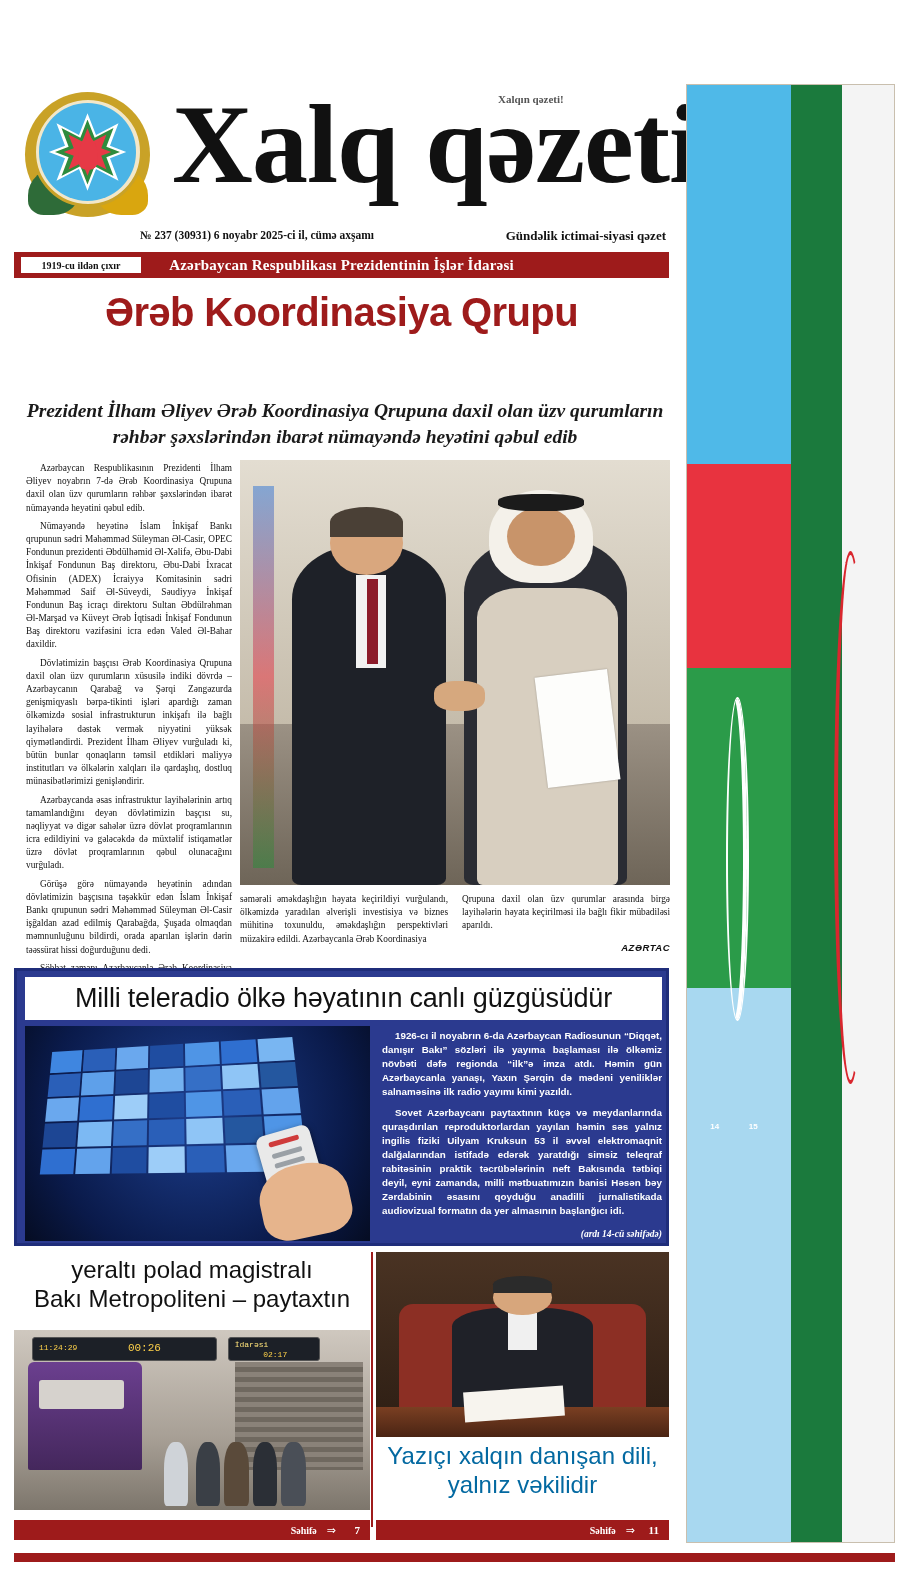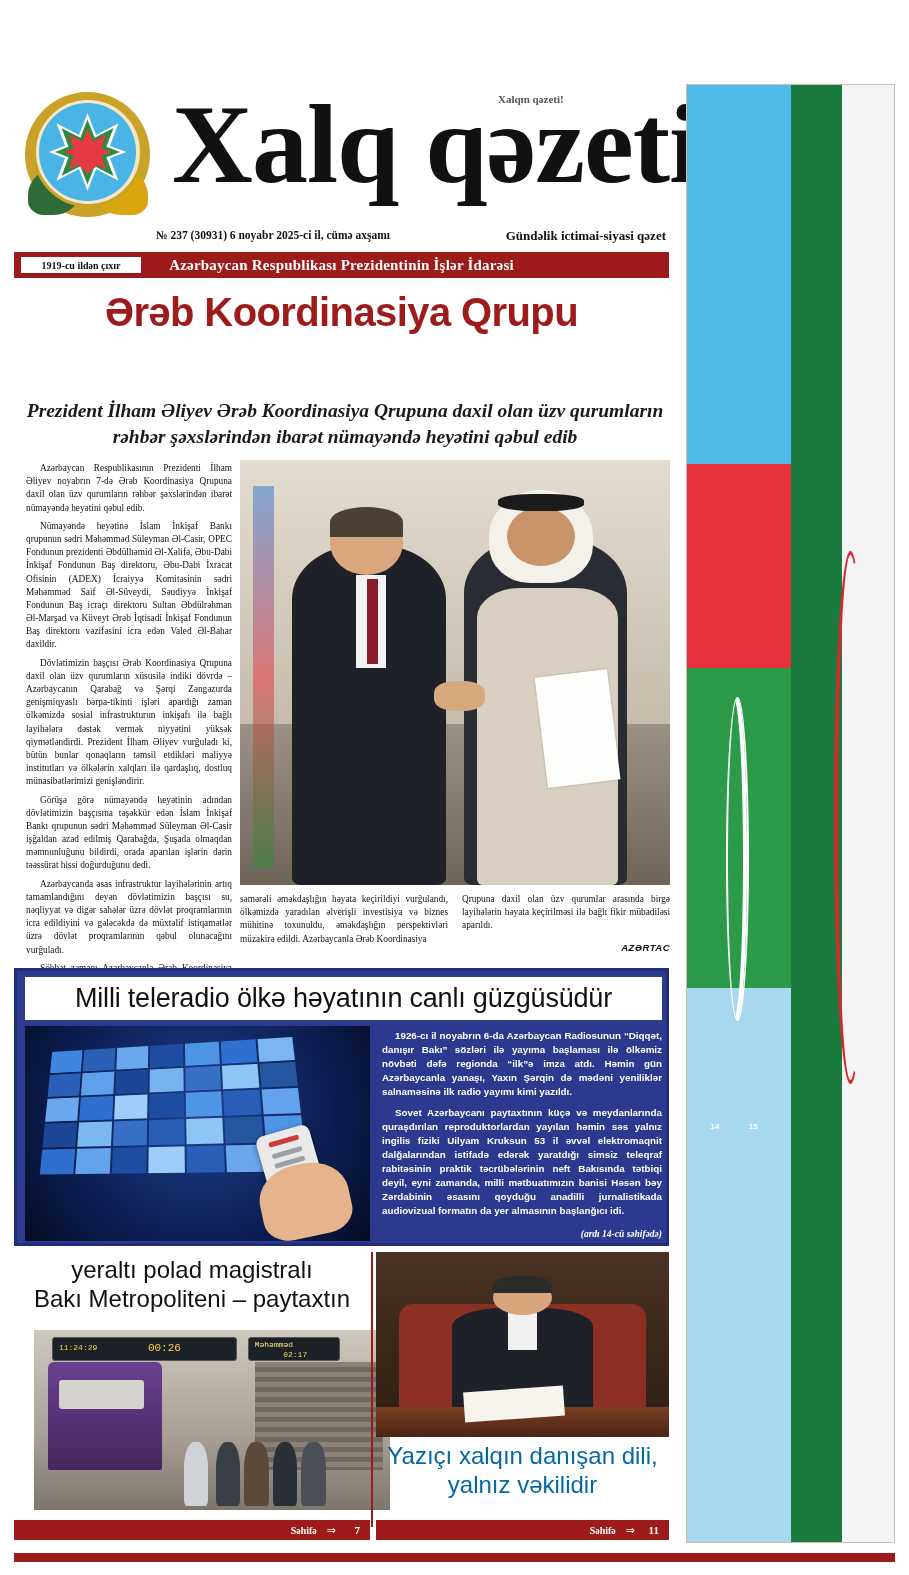--- a/index.html
+++ b/index.html
@@ -22,21 +22,21 @@
     white-space: nowrap;
   }
   .slogan {
     position: absolute; left: 498px; top: 93px;
     font-family: "Liberation Serif", serif; font-weight: bold;
     font-size: 11px; color: #555;
   }
   .issue-line {
     position: absolute; left: 140px; top: 229px;
     font-family: "Liberation Serif", serif; font-weight: bold;
-    font-size: 11.5px; color: #111; margin-left: 16px;
+    font-size: 11.5px; color: #111;
   }
   .daily-label {
     position: absolute; right: 243px; top: 228px;
     font-family: "Liberation Serif", serif; font-weight: bold;
     font-size: 13px; color: #111; text-align: right;
   }
 
   
   .red-banner {
     position: absolute; left: 14px; top: 252px; width: 655px; height: 26px;
@@ -126,21 +126,21 @@
 
   
   .metro-block { position: absolute; left: 14px; top: 1252px; width: 356px; height: 290px; }
   .metro-head {
     width: 100%; text-align: center; padding-top: 4px;
     font-family: "Liberation Sans", sans-serif; font-size: 24px;
     line-height: 1.2; color: #111;
   }
   .metro-photo {
     position: absolute; left: 0; top: 78px; width: 356px; height: 180px;
-    overflow: hidden; background: #737373; margin-left: 20px;
+    overflow: hidden; background: #737373;
   }
 
   
   .writer-block { position: absolute; left: 376px; top: 1252px; width: 293px; height: 290px; }
   .writer-photo {
     position: absolute; left: 0; top: 0; width: 293px; height: 185px;
     overflow: hidden; background: #6b4a35;
   }
   .writer-head {
     position: absolute; left: 0; top: 190px; width: 293px; text-align: center;
@@ -396,22 +396,22 @@
 
   <div class="lead-headline">
     <div>Ərəb Koordinasiya Qrupu</div>
   </div>
   <div class="lead-sub">Prezident İlham Əliyev Ərəb Koordinasiya Qrupuna daxil olan üzv qurumların rəhbər şəxslərindən ibarət nümayəndə heyətini qəbul edib</div>
 
   <div class="lead-col-left">
     <p>Azərbaycan Respublikasının Prezidenti İlham Əliyev noyabrın 7-də Ərəb Koordinasiya Qrupuna daxil olan üzv qurumların rəhbər şəxslərindən ibarət nümayəndə heyətini qəbul edib.</p>
     <p>Nümayəndə heyətinə İslam İnkişaf Bankı qrupunun sədri Məhəmməd Süleyman Əl-Casir, OPEC Fondunun prezidenti Əbdülhəmid Əl-Xəlifə, Əbu-Dabi İnkişaf Fondunun Baş direktoru, Əbu-Dabi İxracat Ofisinin (ADEX) İcraiyyə Komitəsinin sədri Məhəmməd Saif Əl-Süveydi, Səudiyyə İnkişaf Fondunun Baş icraçı direktoru Sultan Əbdülrəhman Əl-Marşad və Küveyt Ərəb İqtisadi İnkişaf Fondunun Baş direktoru vəzifəsini icra edən Valed Əl-Bahar daxildir.</p>
     <p>Dövlətimizin başçısı Ərəb Koordinasiya Qrupuna daxil olan üzv qurumların xüsusilə indiki dövrdə – Azərbaycanın Qarabağ və Şərqi Zəngəzurda genişmiqyaslı bərpa-tikinti işləri apardığı zaman ölkəmizdə sosial infrastrukturun inkişafı ilə bağlı layihələrə dəstək vermək niyyətini yüksək qiymətləndirdi. Prezident İlham Əliyev vurğuladı ki, bütün bunlar qonaqların təmsil etdikləri maliyyə institutları və ölkələrin xalqları ilə qardaşlıq, dostluq münasibətlərimizi genişləndirir.</p>
+    <p>Azərbaycanda əsas infrastruktur layihələrinin artıq tamamlandığını deyən dövlətimizin başçısı su, nəqliyyat və digər sahələr üzrə dövlət proqramlarının icra edildiyini və gələcəkdə də müxtəlif istiqamətlər üzrə dövlət proqramlarının qəbul olunacağını vurğuladı.</p>
     <p>Görüşə görə nümayəndə heyətinin adından dövlətimizin başçısına təşəkkür edən İslam İnkişaf Bankı qrupunun sədri Məhəmməd Süleyman Əl-Casir işğaldan azad edilmiş Qarabağda, Şuşada olmaqdan məmnunluğunu bildirdi, orada aparılan işlərin dərin təəssürat hissi doğurduğunu dedi.</p>
-    <p>Azərbaycanda əsas infrastruktur layihələrinin artıq tamamlandığını deyən dövlətimizin başçısı su, nəqliyyat və digər sahələr üzrə dövlət proqramlarının icra edildiyini və gələcəkdə də müxtəlif istiqamətlər üzrə dövlət proqramlarının qəbul olunacağını vurğuladı.</p>
     <p>Söhbət zamanı Azərbaycanla Ərəb Koordinasiya Qrupuna daxil olan üzv qurumlar arasında uğurlu və</p>
   </div>
 
   <div class="lead-photo">
     <div class="art">
       <div class="lp-bg"></div>
       <div class="lp-wall"></div>
       <div class="lp-floor"></div>
       <div class="lp-flagpole"></div>
       <div class="lp-m1"></div>
@@ -511,21 +511,21 @@
     <div class="metro-photo">
       <div class="art">
         <div class="mt-bg"></div>
         <div class="mt-stairs"></div>
         <div class="mt-train"></div>
         <div class="mt-win"></div>
         <div class="mt-sign"></div>
         <div class="mt-sign2"></div>
         <div class="mt-txt" style="left:7%;top:7%;">11:24:29</div>
         <div class="mt-txt" style="left:32%;top:6.5%;font-size:11px;">00:26</div>
-        <div class="mt-txt" style="left:62%;top:5.5%;color:#ffe37a;">Məhəmməd</div>
+        <div class="mt-txt" style="left:62%;top:5.5%;color:#ffe37a;">İdarəsi</div>
         <div class="mt-txt" style="left:70%;top:11%;">02:17</div>
         <div class="mt-p" style="left:42%;background:#cfd3d8;"></div>
         <div class="mt-p" style="left:51%;background:#3a3f46;"></div>
         <div class="mt-p" style="left:59%;background:#5a4a3a;"></div>
         <div class="mt-p" style="left:67%;background:#2b2f36;"></div>
         <div class="mt-p" style="left:75%;background:#4a4f57;"></div>
       </div>
     </div>
   </div>
   <div class="page-bar bar-metro">

